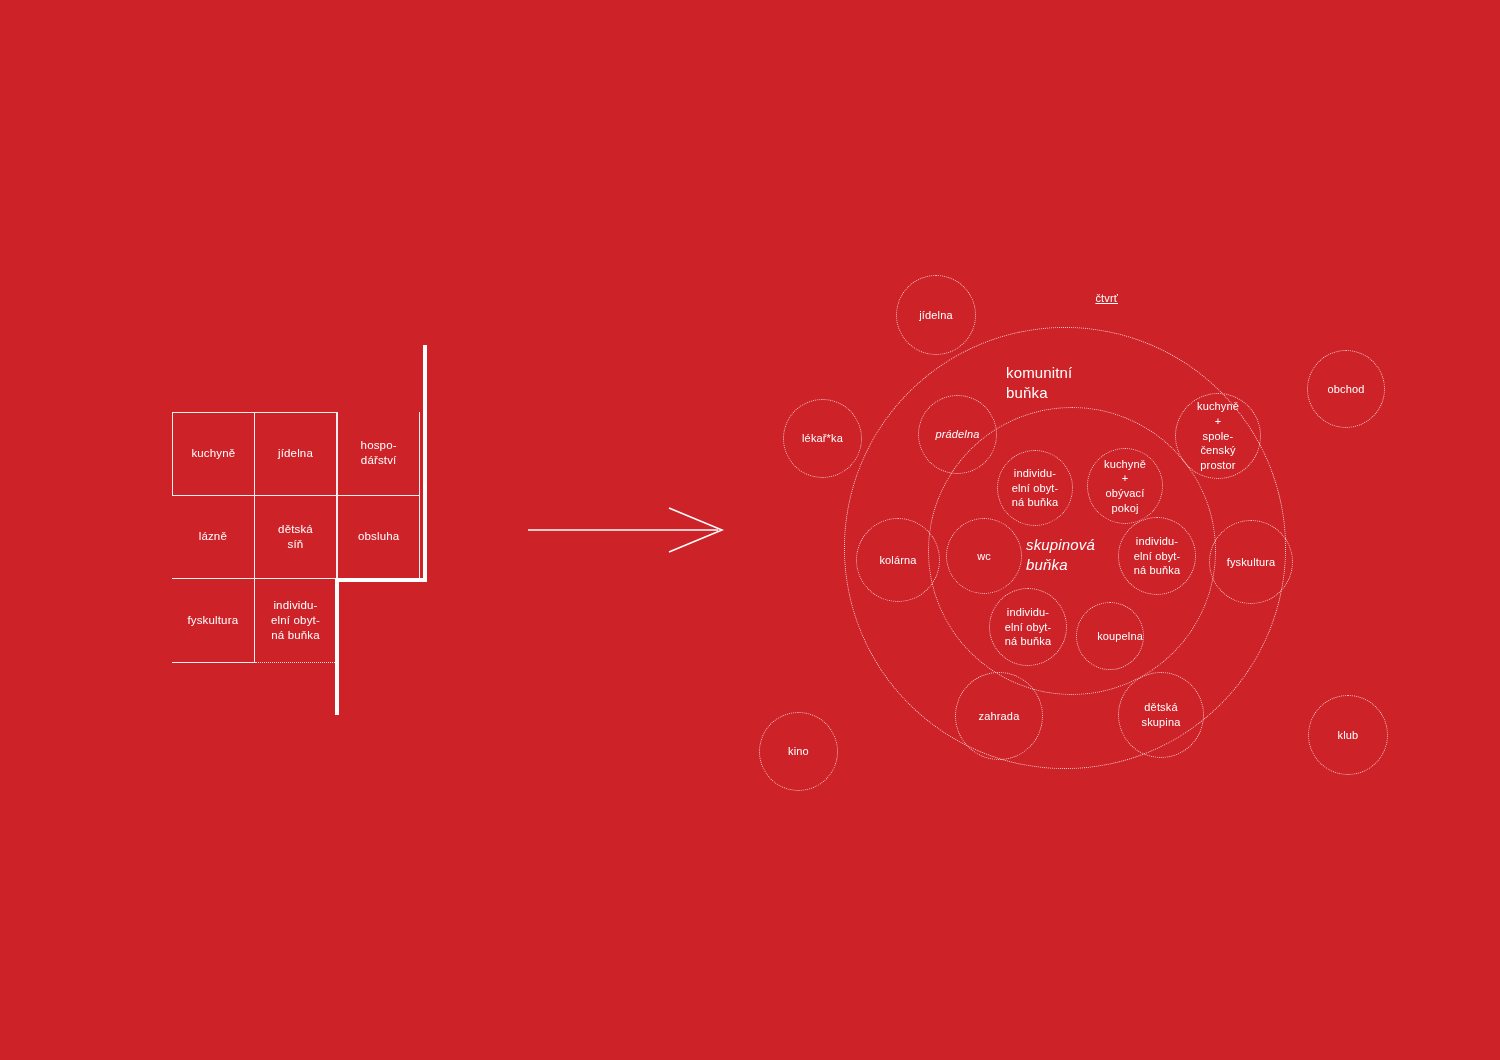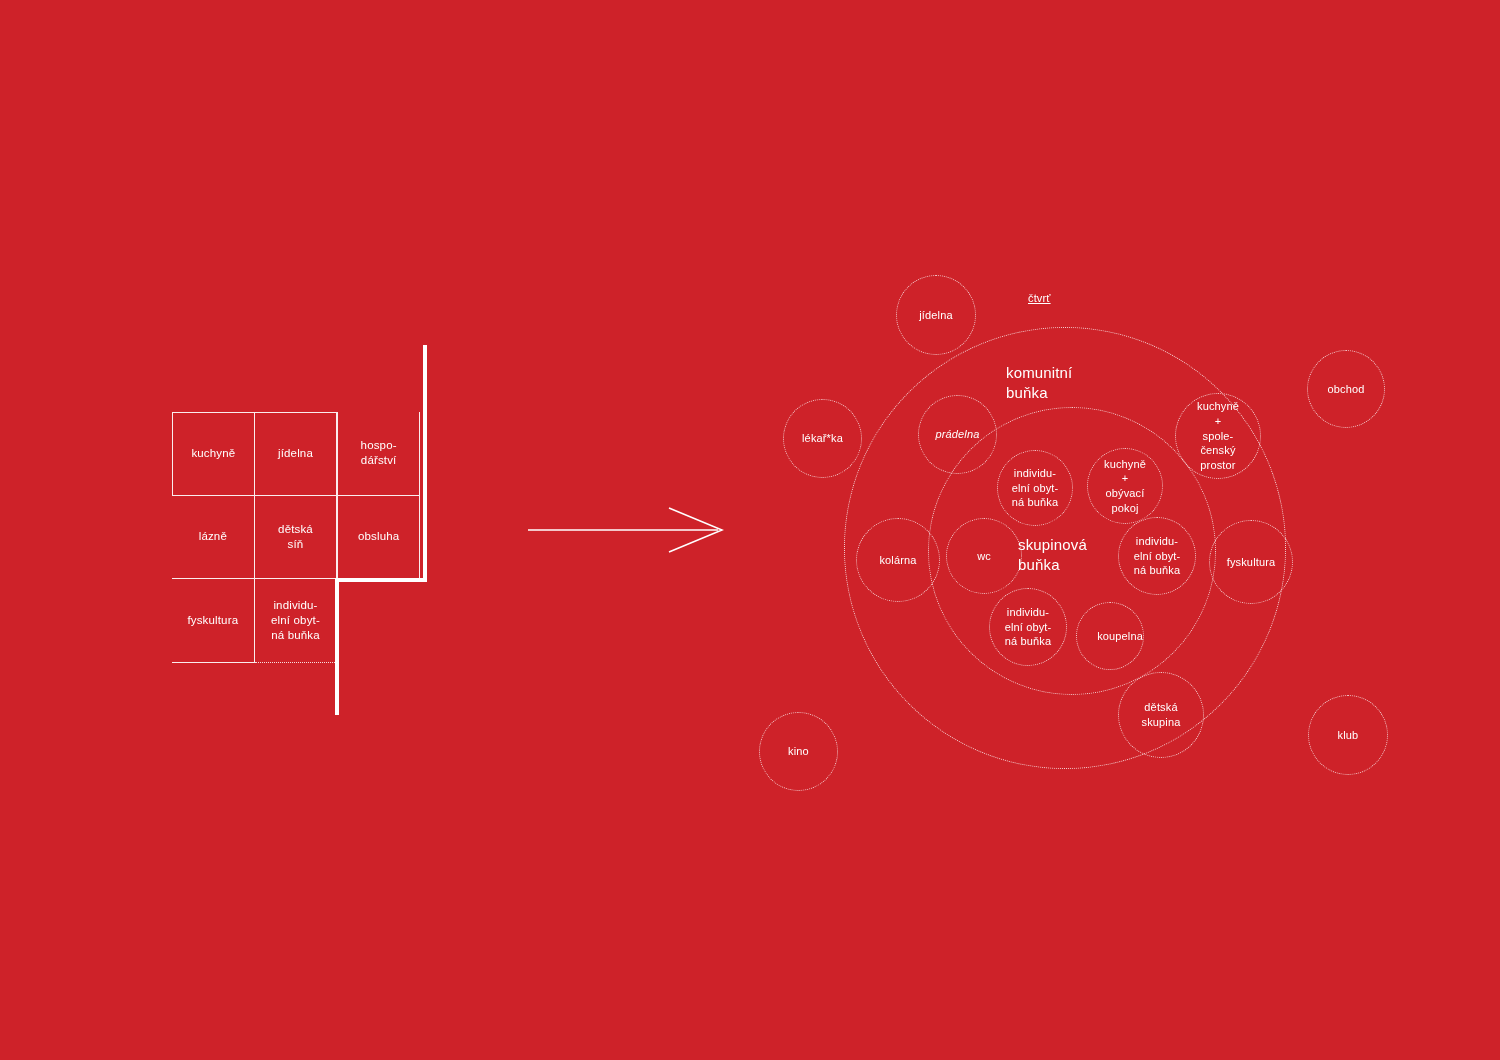--- a/index.html
+++ b/index.html
@@ -114,21 +114,21 @@
     letter-spacing: .15px;
     color: #fff;
     white-space: pre-line;
   }
   .free-lbl {
     position: absolute;
     font-size: 11px;
     line-height: 1.34;
     letter-spacing: .15px;
     color: #fff;
-    text-align: left;
+    text-align: right;
     white-space: pre-line;
     text-decoration: underline;
   }
 </style>
 </head>
 <body>
 
 <div id="stage">
 
   <div id="grid-wrap">
@@ -178,21 +178,21 @@
 
   <div id="circles">
 
     <div class="free-lbl" style="left:278px; top:36px; width:90px;">čtvrť</div>
 
     <div class="circ" style="left:94px; top:72px; width:442px; height:442px;"></div>
     <div class="lbl-top" style="left: 256px; top: 108px; width: 130px; white-space: pre-line;">komunitní
 buňka</div>
 
     <div class="circ" style="left:178px; top:152px; width:288px; height:288px;"></div>
-    <div class="lbl-top" style="left: 268px; top: 280px; width: 110px; white-space: pre-line;">skupinová
+    <div class="lbl-top" style="left: 276px; top: 280px; width: 110px; white-space: pre-line; font-style: italic;">skupinová
 buňka</div>
 
     <div class="circ" style="left:146px; top:20px; width:80px; height:80px;">
       <span class="lbl">jídelna</span>
     </div>
 
     <div class="circ" style="left:557px; top:95px; width:78px; height:78px;">
       <span class="lbl">obchod</span>
     </div>
 
@@ -221,20 +221,23 @@
 +
 spole-
 čenský
 prostor</span>
     </div>
 
     <div class="circ" style="left:459px; top:265px; width:84px; height:84px;">
       <span class="lbl">fyskultura</span>
     </div>
 
+    <div class="circ" style="left:205px; top:417px; width:88px; height:88px;">
+      <span class="lbl">zahrada</span>
+    </div>
 
     <div class="circ" style="left:368px; top:417px; width:86px; height:86px;">
       <span class="lbl" style="white-space: pre-line;">dětská
 skupina</span>
     </div>
 
     <div class="circ" style="left:247px; top:195px; width:76px; height:76px;">
       <span class="lbl" style="white-space: pre-line;">individu-
 elní obyt-
 ná buňka</span>

